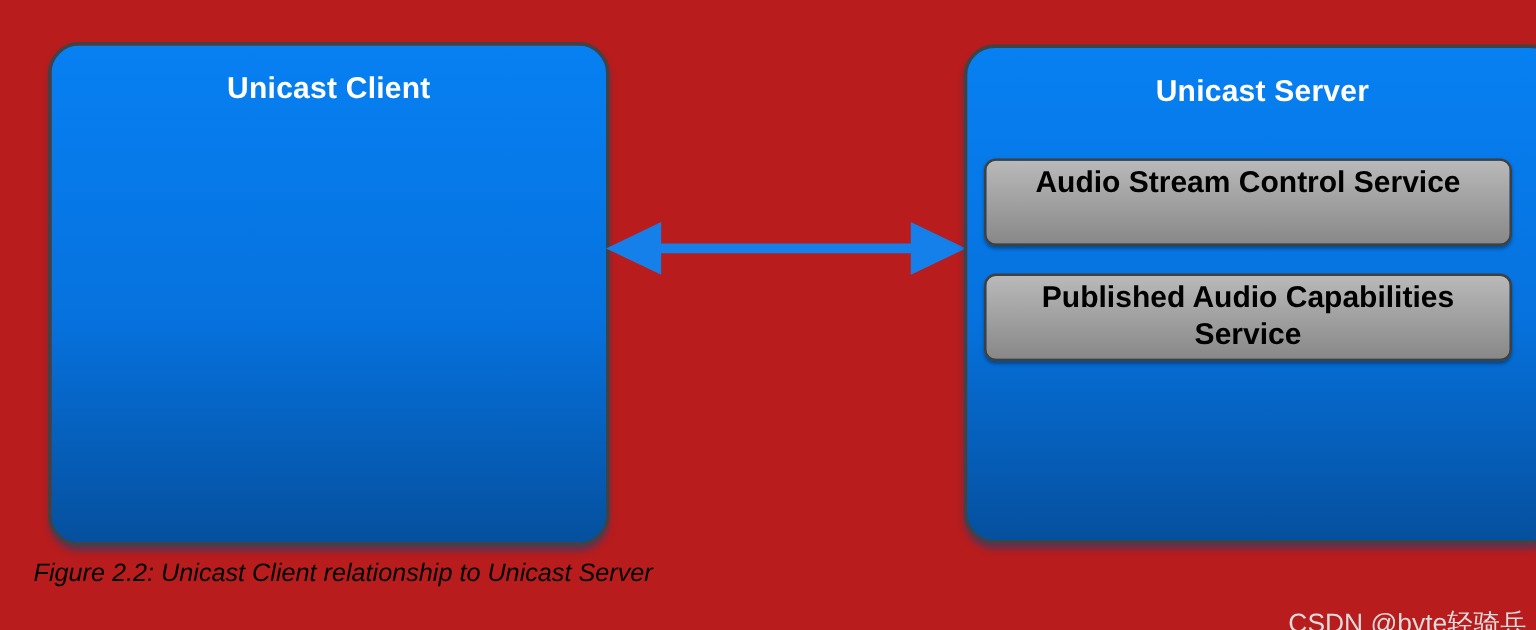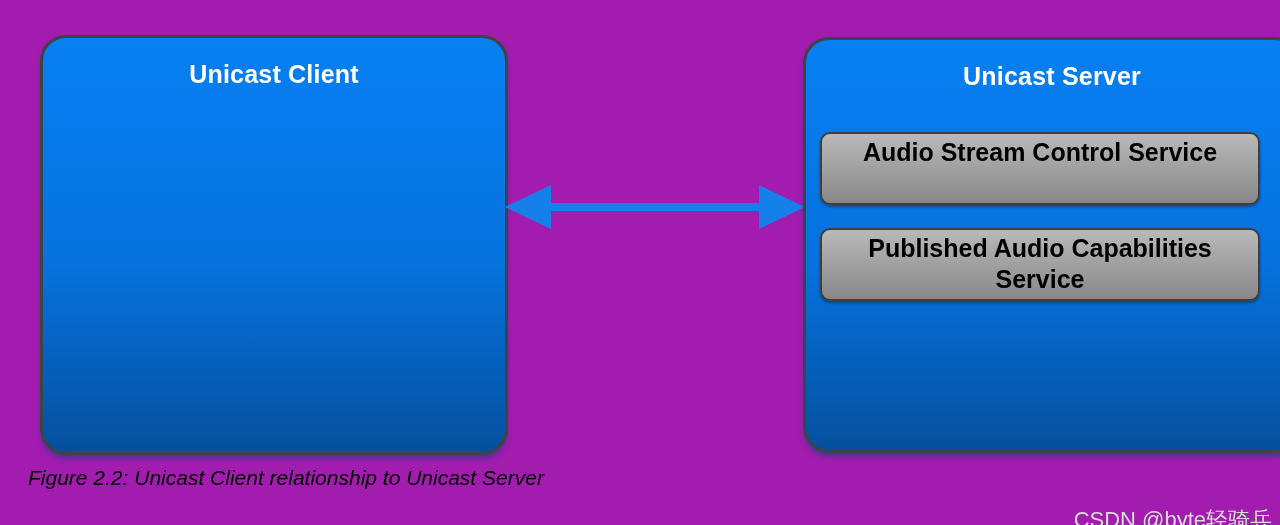--- a/index.html
+++ b/index.html
@@ -5,21 +5,21 @@
   html, body {
     margin: 0;
     padding: 0;
     background: #ffffff;
     font-family: "Liberation Sans", sans-serif;
   }
   .stage {
     position: relative;
     width: 1280px;
     height: 525px;
-    background: #a21caf;
+    background: #b91c1c;
     overflow: hidden;
   }
   .blue-box {
     position: absolute;
     box-sizing: border-box;
     background: linear-gradient(180deg,
       var(--box-blue-top) 0%,
       var(--box-blue-mid) 55%,
       var(--box-blue-bottom) 100%);
     border: 3px solid var(--box-border);

